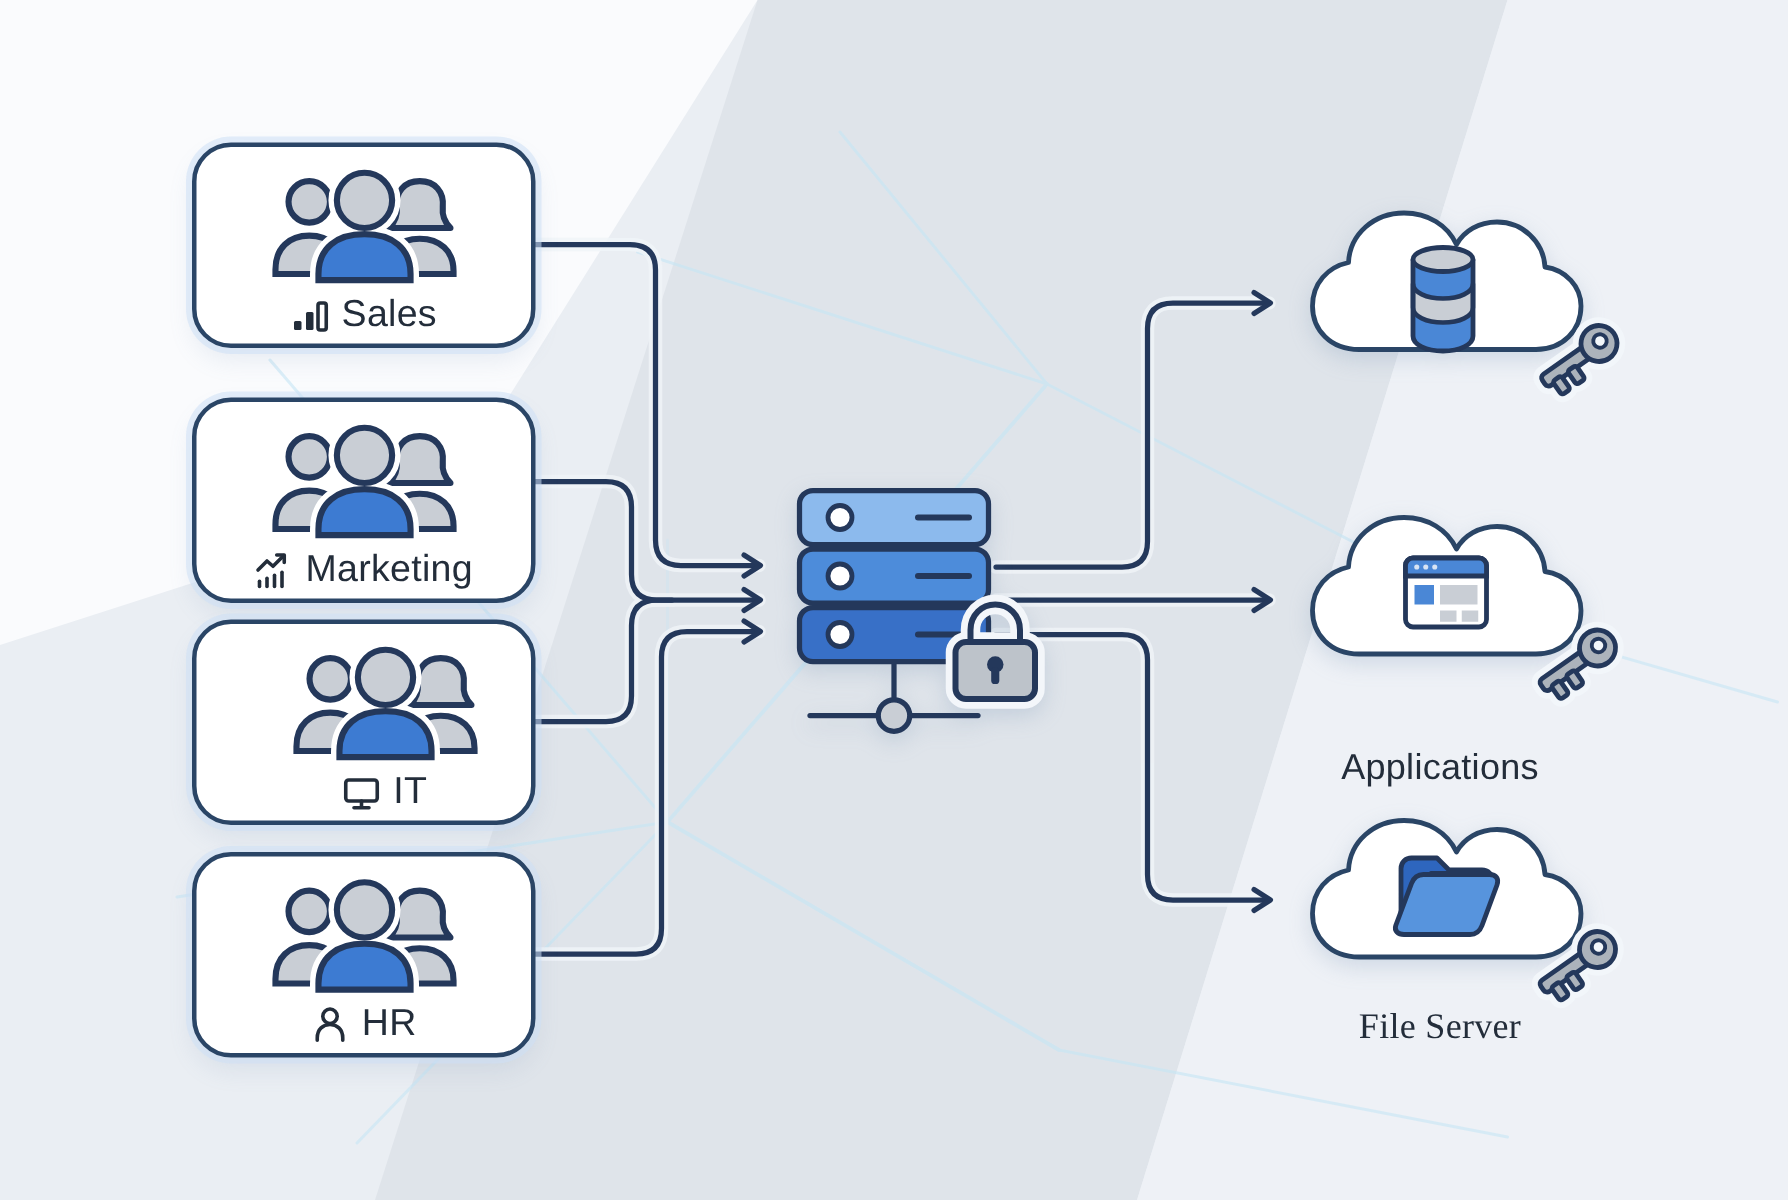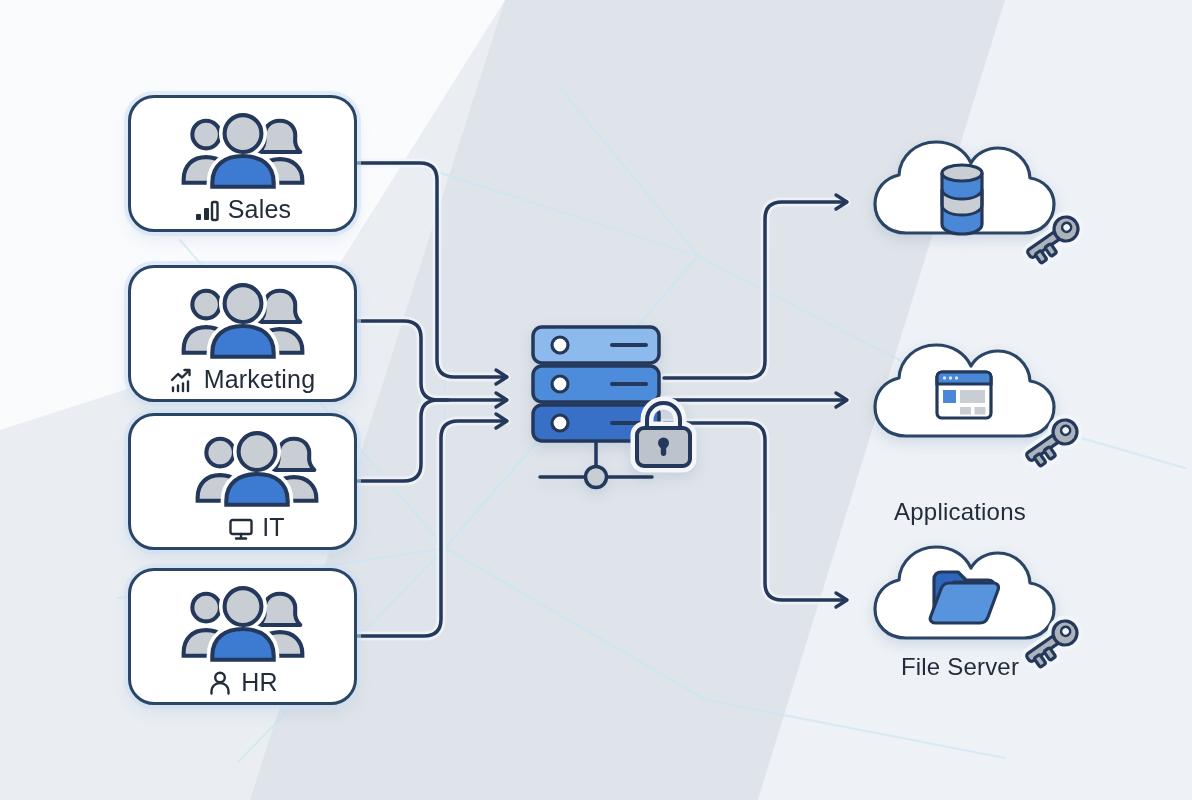--- a/index.html
+++ b/index.html
@@ -253,15 +253,15 @@
     <div class="label-row">
       <svg width="26" height="26" viewBox="0 0 26 26" fill="none" stroke="#232d3a" stroke-width="2.4" stroke-linecap="round">
         <circle cx="13" cy="7.5" r="4.8"></circle>
         <path d="M4.5 23.5 v-1.5 c0-6 4-9 8.5-9 c4.5 0 8.5 3 8.5 9 v1.5"></path>
       </svg>
       <span class="txt">HR</span>
     </div>
   </div>
 
   <div class="cloud-label" style="left:855px;top:452px;margin-top:46px;">Applications</div>
-  <div class="cloud-label" style="left:855px;top:653px;">File Server</div>
+  <div class="cloud-label" style="left:855px;top:672px;font-family:Liberation Serif, serif;">File Server</div>
 
 </div>
 
 </body></html>

